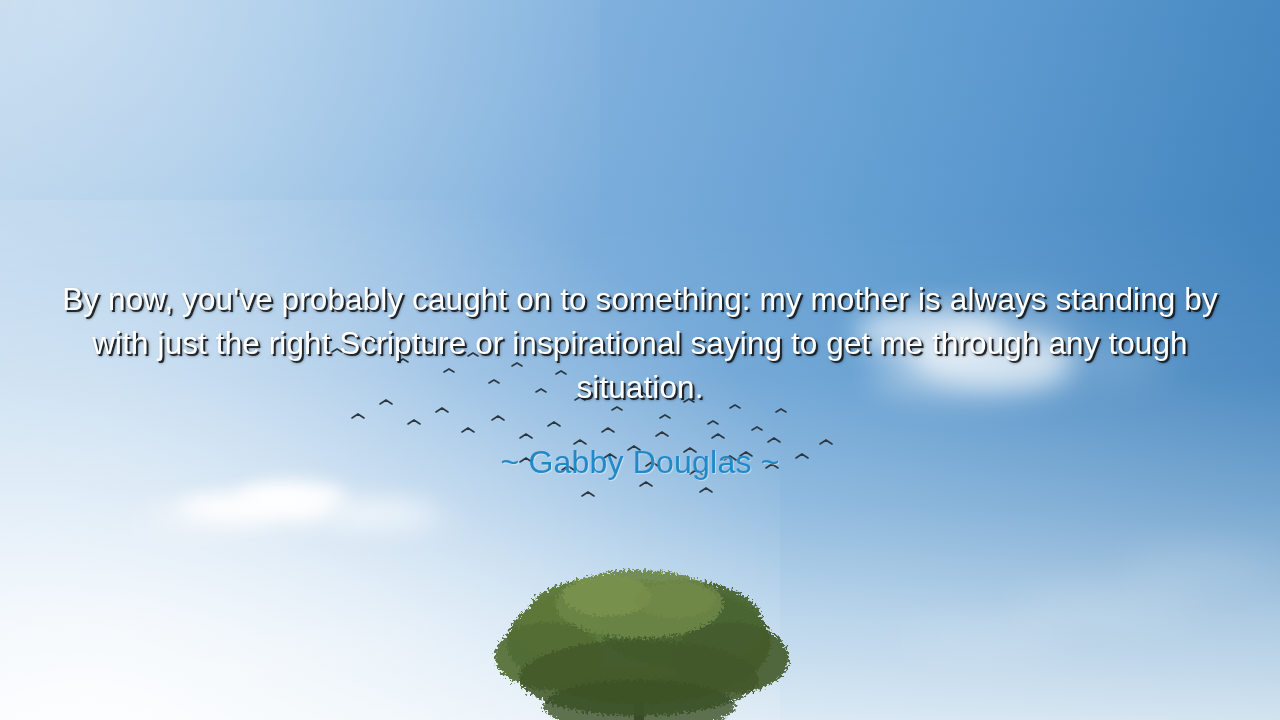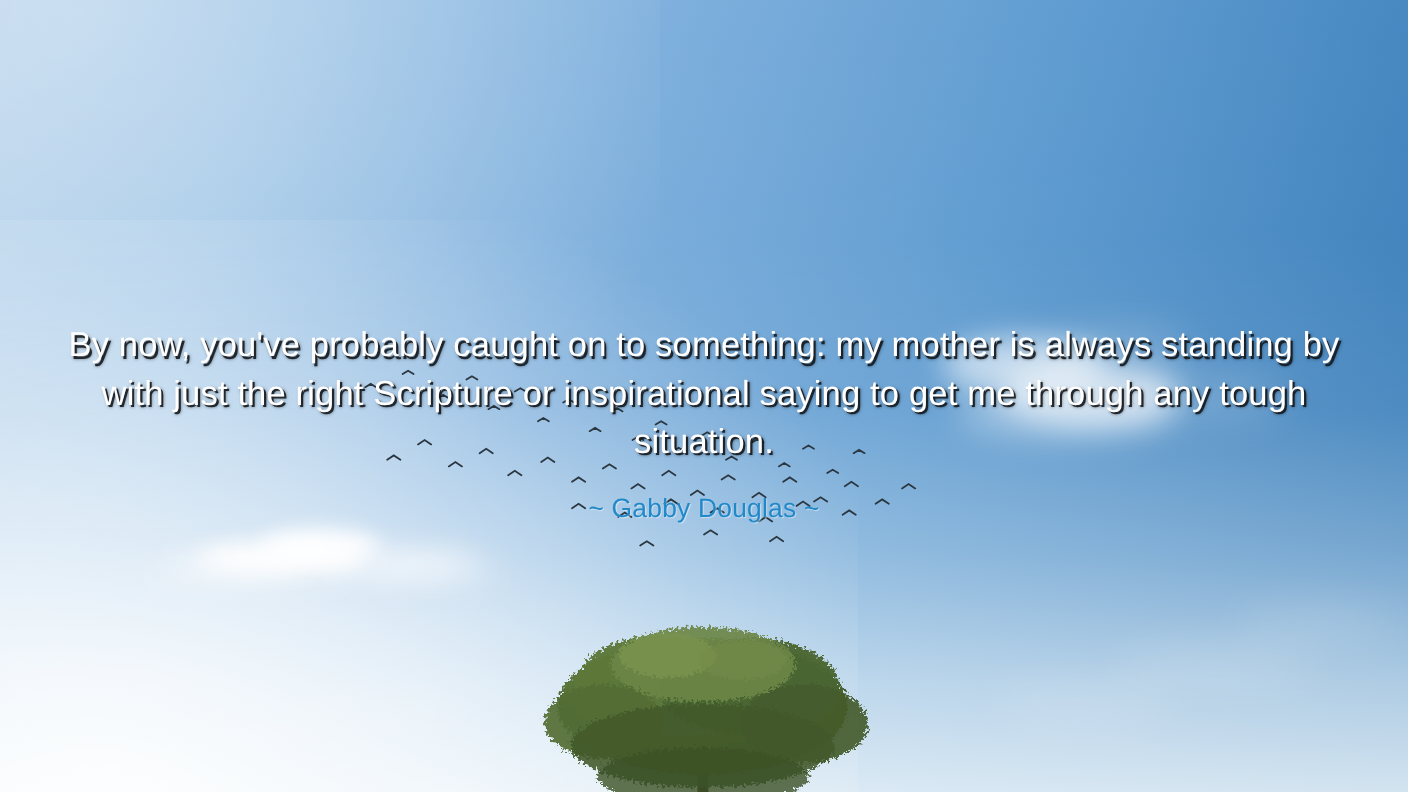--- a/index.html
+++ b/index.html
@@ -82,40 +82,40 @@
   
   .birds { position: absolute; inset: 0; }
 
   
   .tree { position: absolute; left: 489px; top: 560px; width: 302px; height: 160px; }
 
   
   .quote-block {
     position: absolute;
     left: 0;
-    top: 291px;
+    top: 277px;
     width: 1280px;
     text-align: center;
   }
   .quote-text {
     margin: 0;
     padding: 0 60px;
     font-size: 31.5px;
     line-height: 44px;
     color: #ffffff;
     letter-spacing: 0.1px;
     text-shadow:
        2px 2px 0 rgba(20,24,28,0.88),
        2px 2px 3px rgba(10,14,18,0.55);
     white-space: pre-wrap;
   }
   .author-line {
-    margin: 0;
+    margin: 13px;
     padding-top: 20px;
-    font-size: 24px;
+    font-size: 32px;
     line-height: 40px;
     color: #2289c9;
     letter-spacing: 0.2px;
     text-shadow: 1px 1px 1px rgba(255,255,255,0.45);
   }
 </style>
 </head>
 <body>
 
 <div id="stage">

